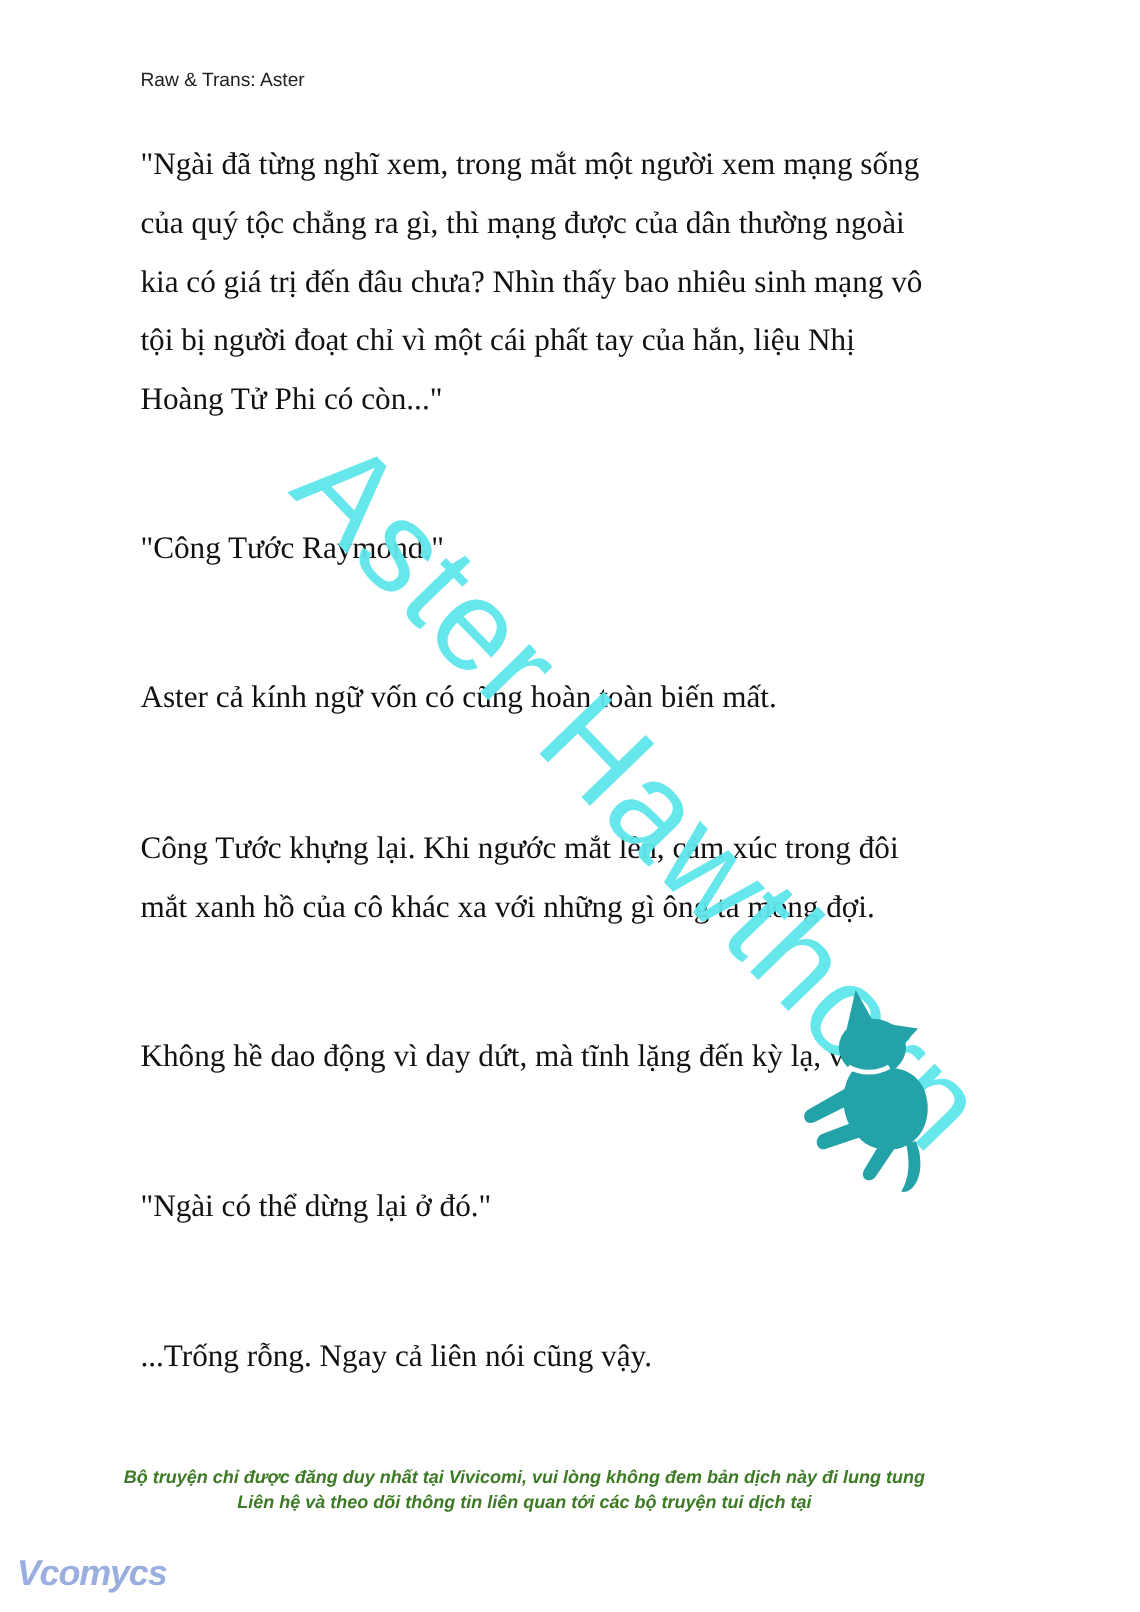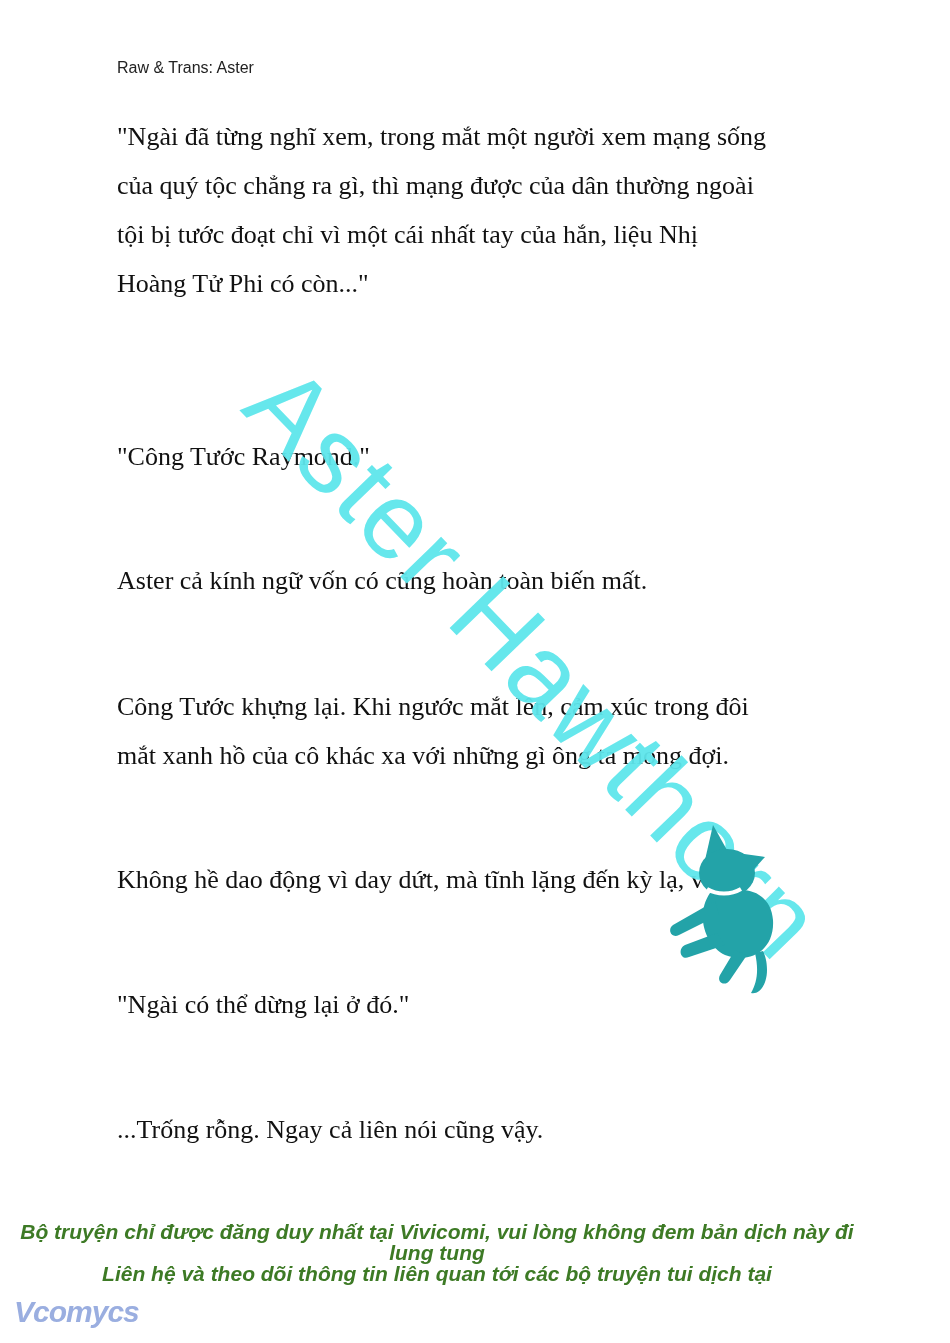--- a/index.html
+++ b/index.html
@@ -21,40 +21,41 @@
     color: transparent; -webkit-text-stroke: 0px;
     transform-origin: 0 0;
     transform: rotate(46deg) translate(-25px, -290px);
     white-space: nowrap; letter-spacing: 2px; pointer-events: none;
   }
   .watermark span { color: #5ee6ec; opacity: 0.95; }
   .cat { position: absolute; left: 655px; top: 815px; width: 145px; height: 180px; }
   .footer-notice {
     position: absolute; left: 0; top: 1221px; width: 874px; text-align: center;
     font-family: "Liberation Sans", sans-serif; font-style: italic; font-weight: bold;
-    font-size: 21px; line-height: 21px; color: #3d7a25;
+    font-size: 15px; line-height: 21px; color: #3d7a25;
   }
   .footer-notice .fl { display: block; }
   .logo {
     position: absolute; left: 14px; top: 1295px; height: 34px;
     font-family: "Liberation Sans", sans-serif; font-style: italic; font-weight: bold;
     font-size: 30px; letter-spacing: -1px; color: #9aaee0; text-align: right;
   }
 </style>
 </head>
 <body>
 
 <div class="page">
 
   <div class="header-credit">Raw &amp; Trans: Aster</div>
 
   <p class="para" style="top:112px;">
     <span class="line">"Ngài đã từng nghĩ xem, trong mắt một người xem mạng sống</span>
     <span class="line">của quý tộc chẳng ra gì, thì mạng được của dân thường ngoài</span>
-    <span class="line">tội bị tước đoạt chỉ vì một cái nhất tay của hắn, liệu Nhị</span>
+    <span class="line">kia có giá trị đến đâu chưa? Nhìn thấy bao nhiêu sinh mạng vô</span>
+    <span class="line">tội bị người đoạt chỉ vì một cái phất tay của hắn, liệu Nhị</span>
     <span class="line">Hoàng Tử Phi có còn..."</span>
   </p>
 
   <p class="para" style="top:432px;">
     <span class="line">"Công Tước Raymond."</span>
   </p>
 
   <p class="para" style="top:556px;">
     <span class="line">Aster cả kính ngữ vốn có cũng hoàn toàn biến mất.</span>
   </p>

